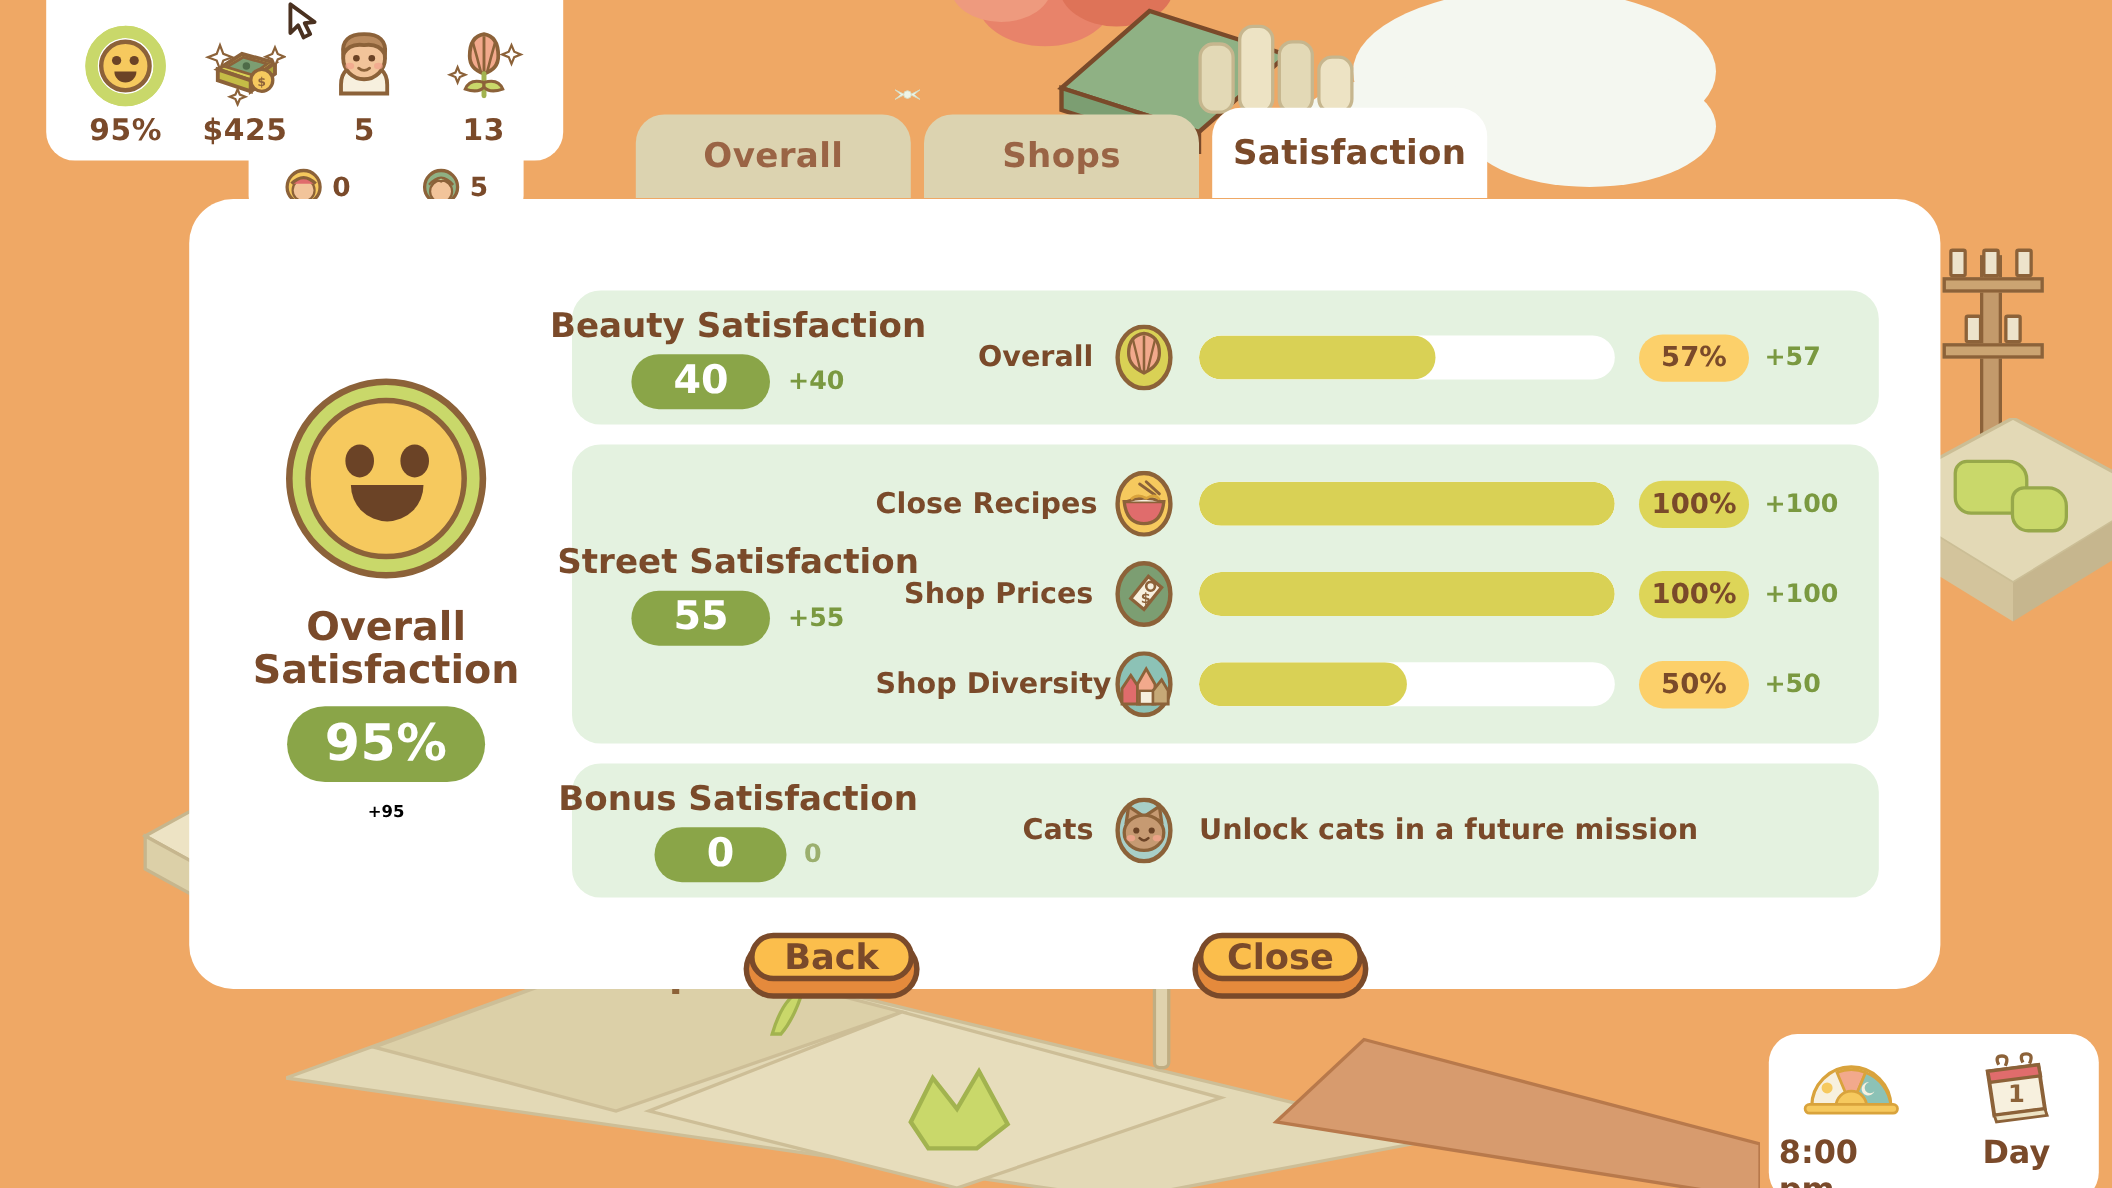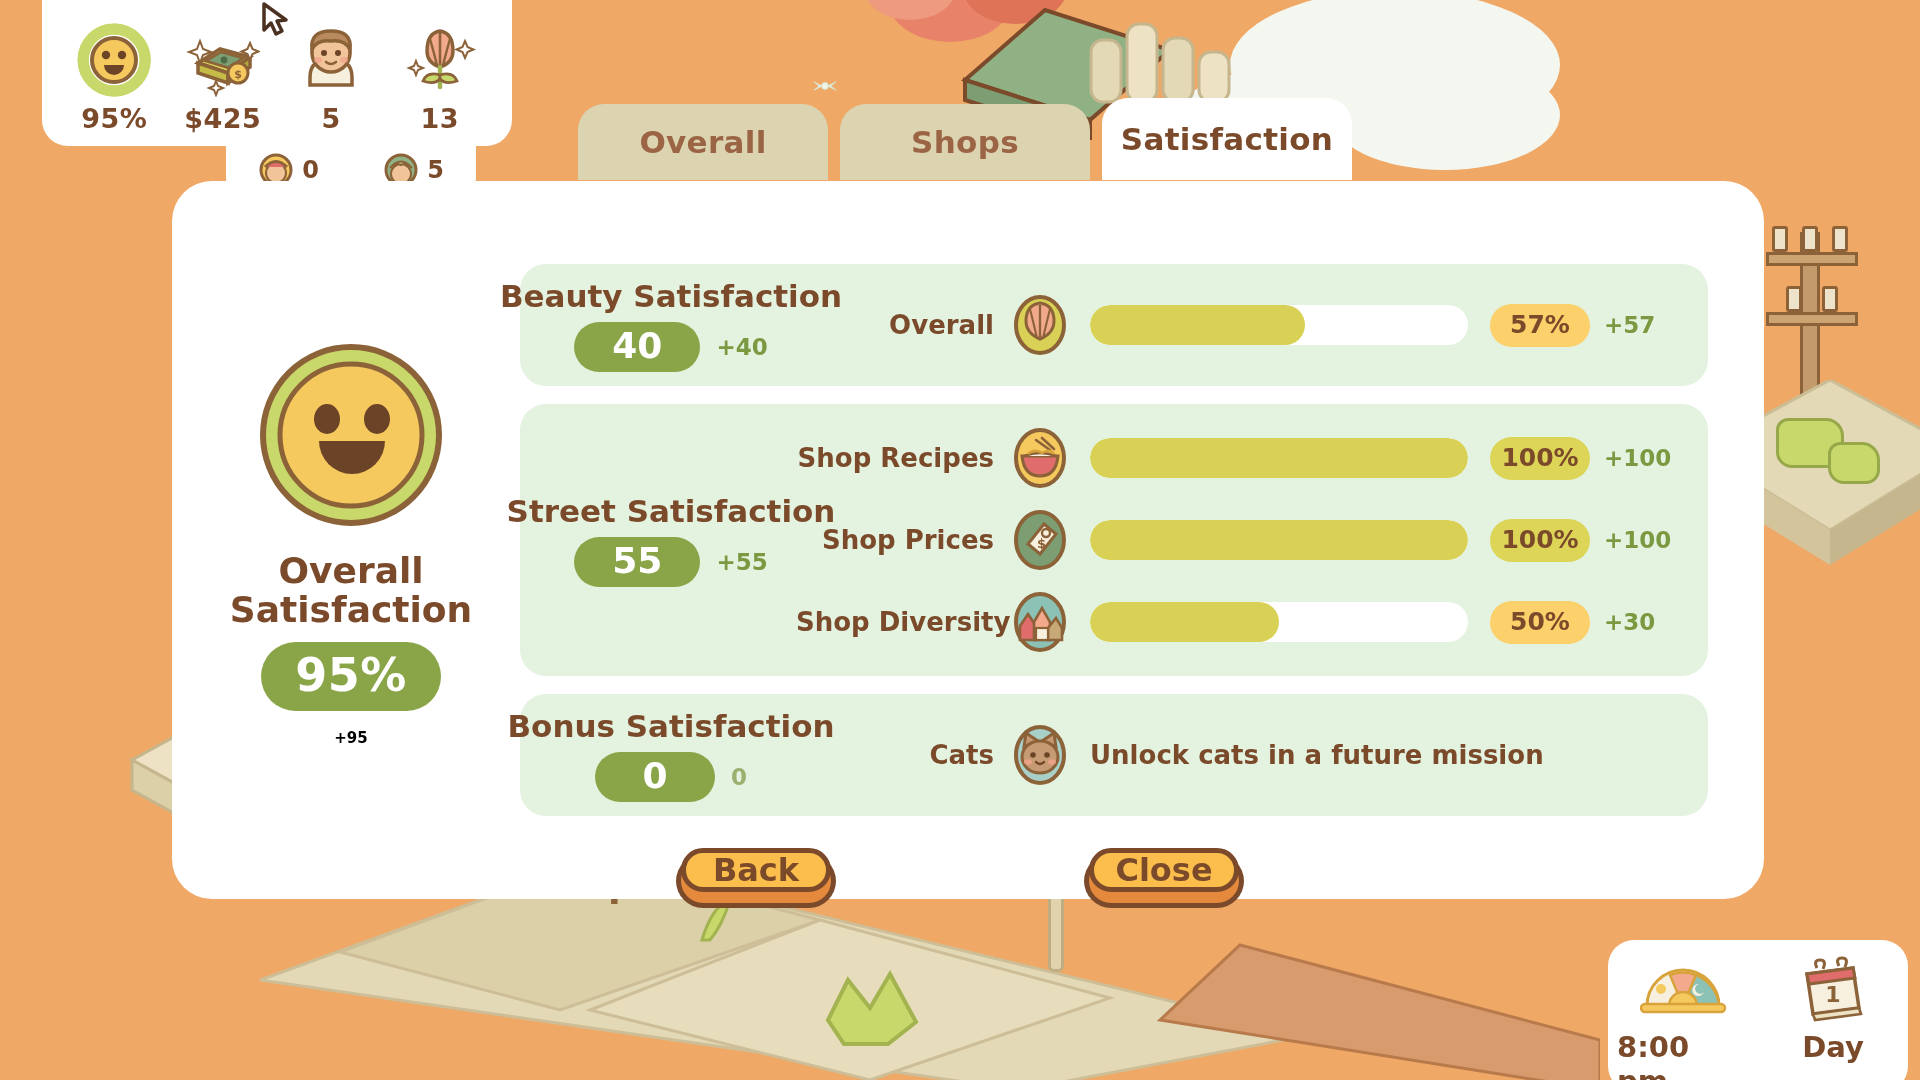--- a/index.html
+++ b/index.html
@@ -381,21 +381,21 @@
       <div class="group-left">
         <div class="group-title">Street Satisfaction</div>
         <div class="group-score-row">
           <div class="group-badge">55</div>
           <div class="group-delta">+55</div>
         </div>
       </div>
       <div class="rows">
 
         <div class="row">
-          <div class="row-label">Shop Recipes</div>
+          <div class="row-label">Close Recipes</div>
           <div class="row-icon">
             <svg width="56" height="60" viewBox="0 0 56 60">
               <ellipse cx="28" cy="30" rx="24" ry="28" fill="#F6C95E" stroke="#8C6239" stroke-width="4"></ellipse>
               <path d="M10 28 L46 28 Q44 48 28 48 Q12 48 10 28 Z" fill="#E06C6C" stroke="#8C6239" stroke-width="3"></path>
               <path d="M12 28 Q28 22 44 28" fill="#F7F0DE" stroke="#8C6239" stroke-width="2.6"></path>
               <path d="M24 12 L38 22 M30 10 L42 21" stroke="#8C6239" stroke-width="2.6" stroke-linecap="round"></path>
               <path d="M16 26 Q22 20 30 25 Q38 20 42 26" fill="none" stroke="#D9A33C" stroke-width="2.4"></path>
             </svg>
           </div>
           <div class="bar-track">
@@ -430,21 +430,21 @@
               <path d="M8 34 L16 22 L24 34 L24 48 L8 48 Z" fill="#E06C6C" stroke="#8C6239" stroke-width="2.6"></path>
               <path d="M22 30 L30 16 L38 30 L38 48 L22 48 Z" fill="#F2A98C" stroke="#8C6239" stroke-width="2.6"></path>
               <path d="M36 36 L44 26 L50 36 L50 48 L36 48 Z" fill="#C6A977" stroke="#8C6239" stroke-width="2.6"></path>
               <rect x="24" y="36" width="12" height="12" fill="#F7F0DE" stroke="#8C6239" stroke-width="2.2"></rect>
             </svg>
           </div>
           <div class="bar-track">
             <div class="bar-fill" style="width:50%"></div>
           </div>
           <div class="pct-badge" style="background:#FCD06A">50%</div>
-          <div class="row-delta">+30</div>
+          <div class="row-delta">+50</div>
         </div>
 
       </div>
     </div>
 
     <div class="card bonus">
       <div class="group-left">
         <div class="group-title">Bonus Satisfaction</div>
         <div class="group-score-row">
           <div class="group-badge">0</div>

